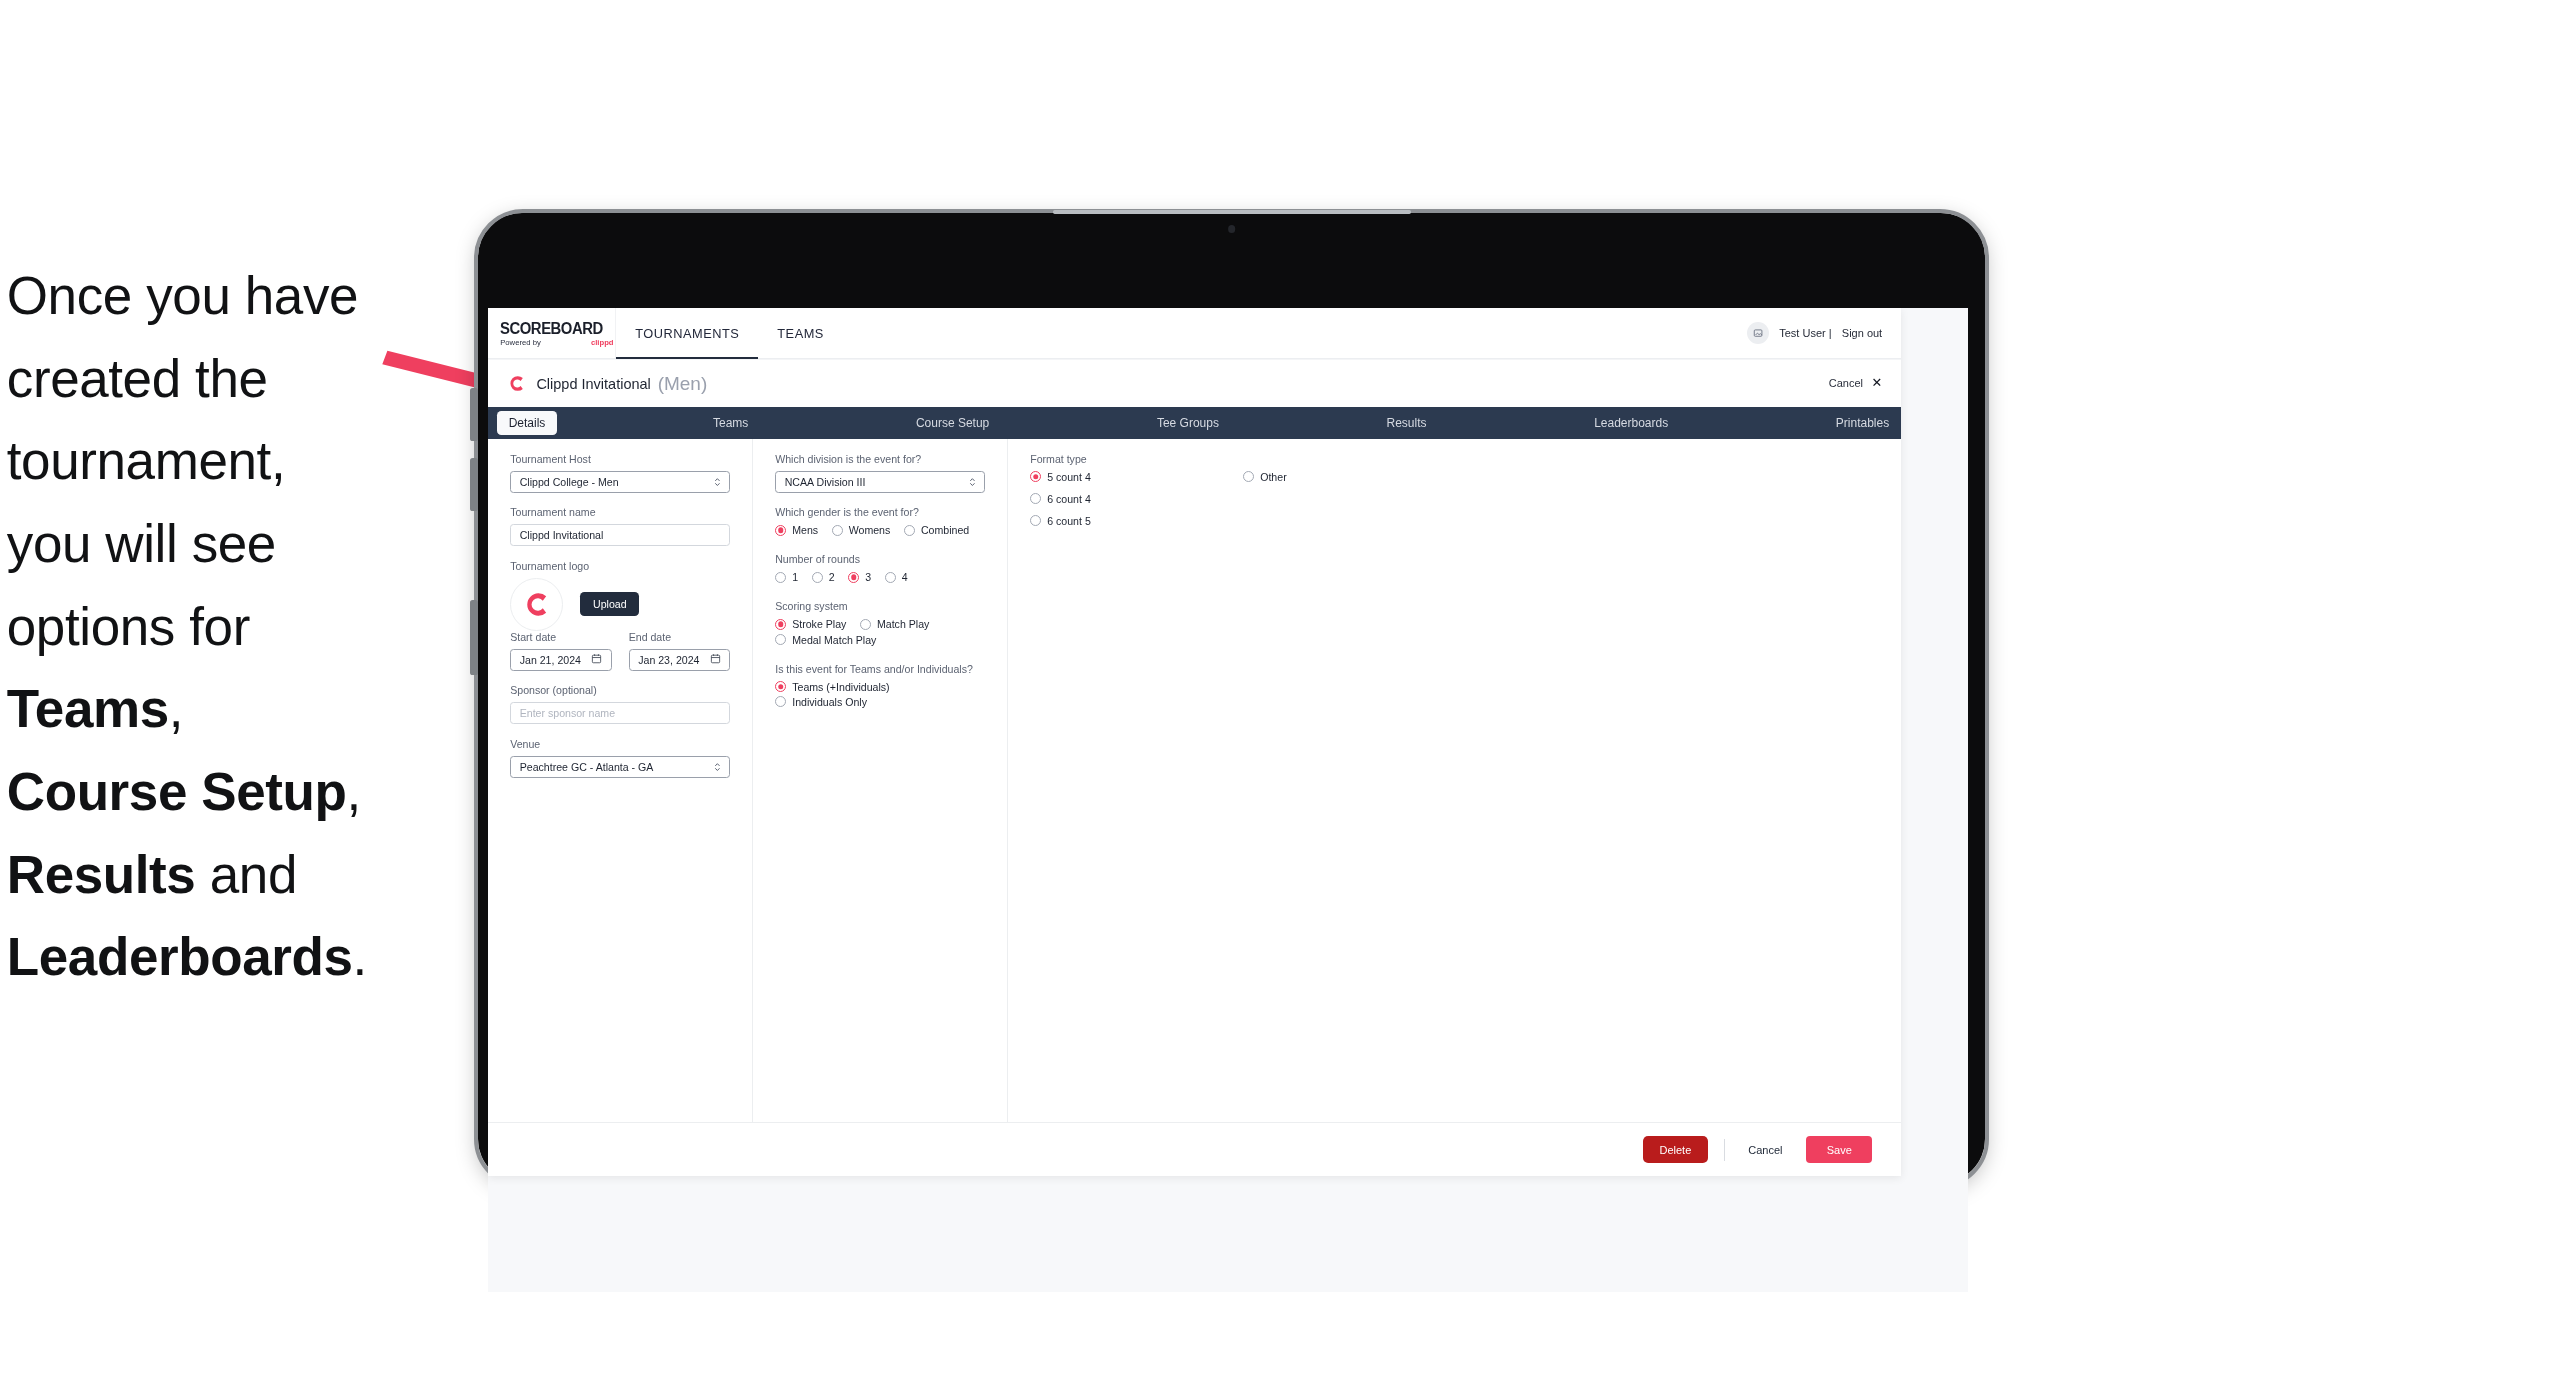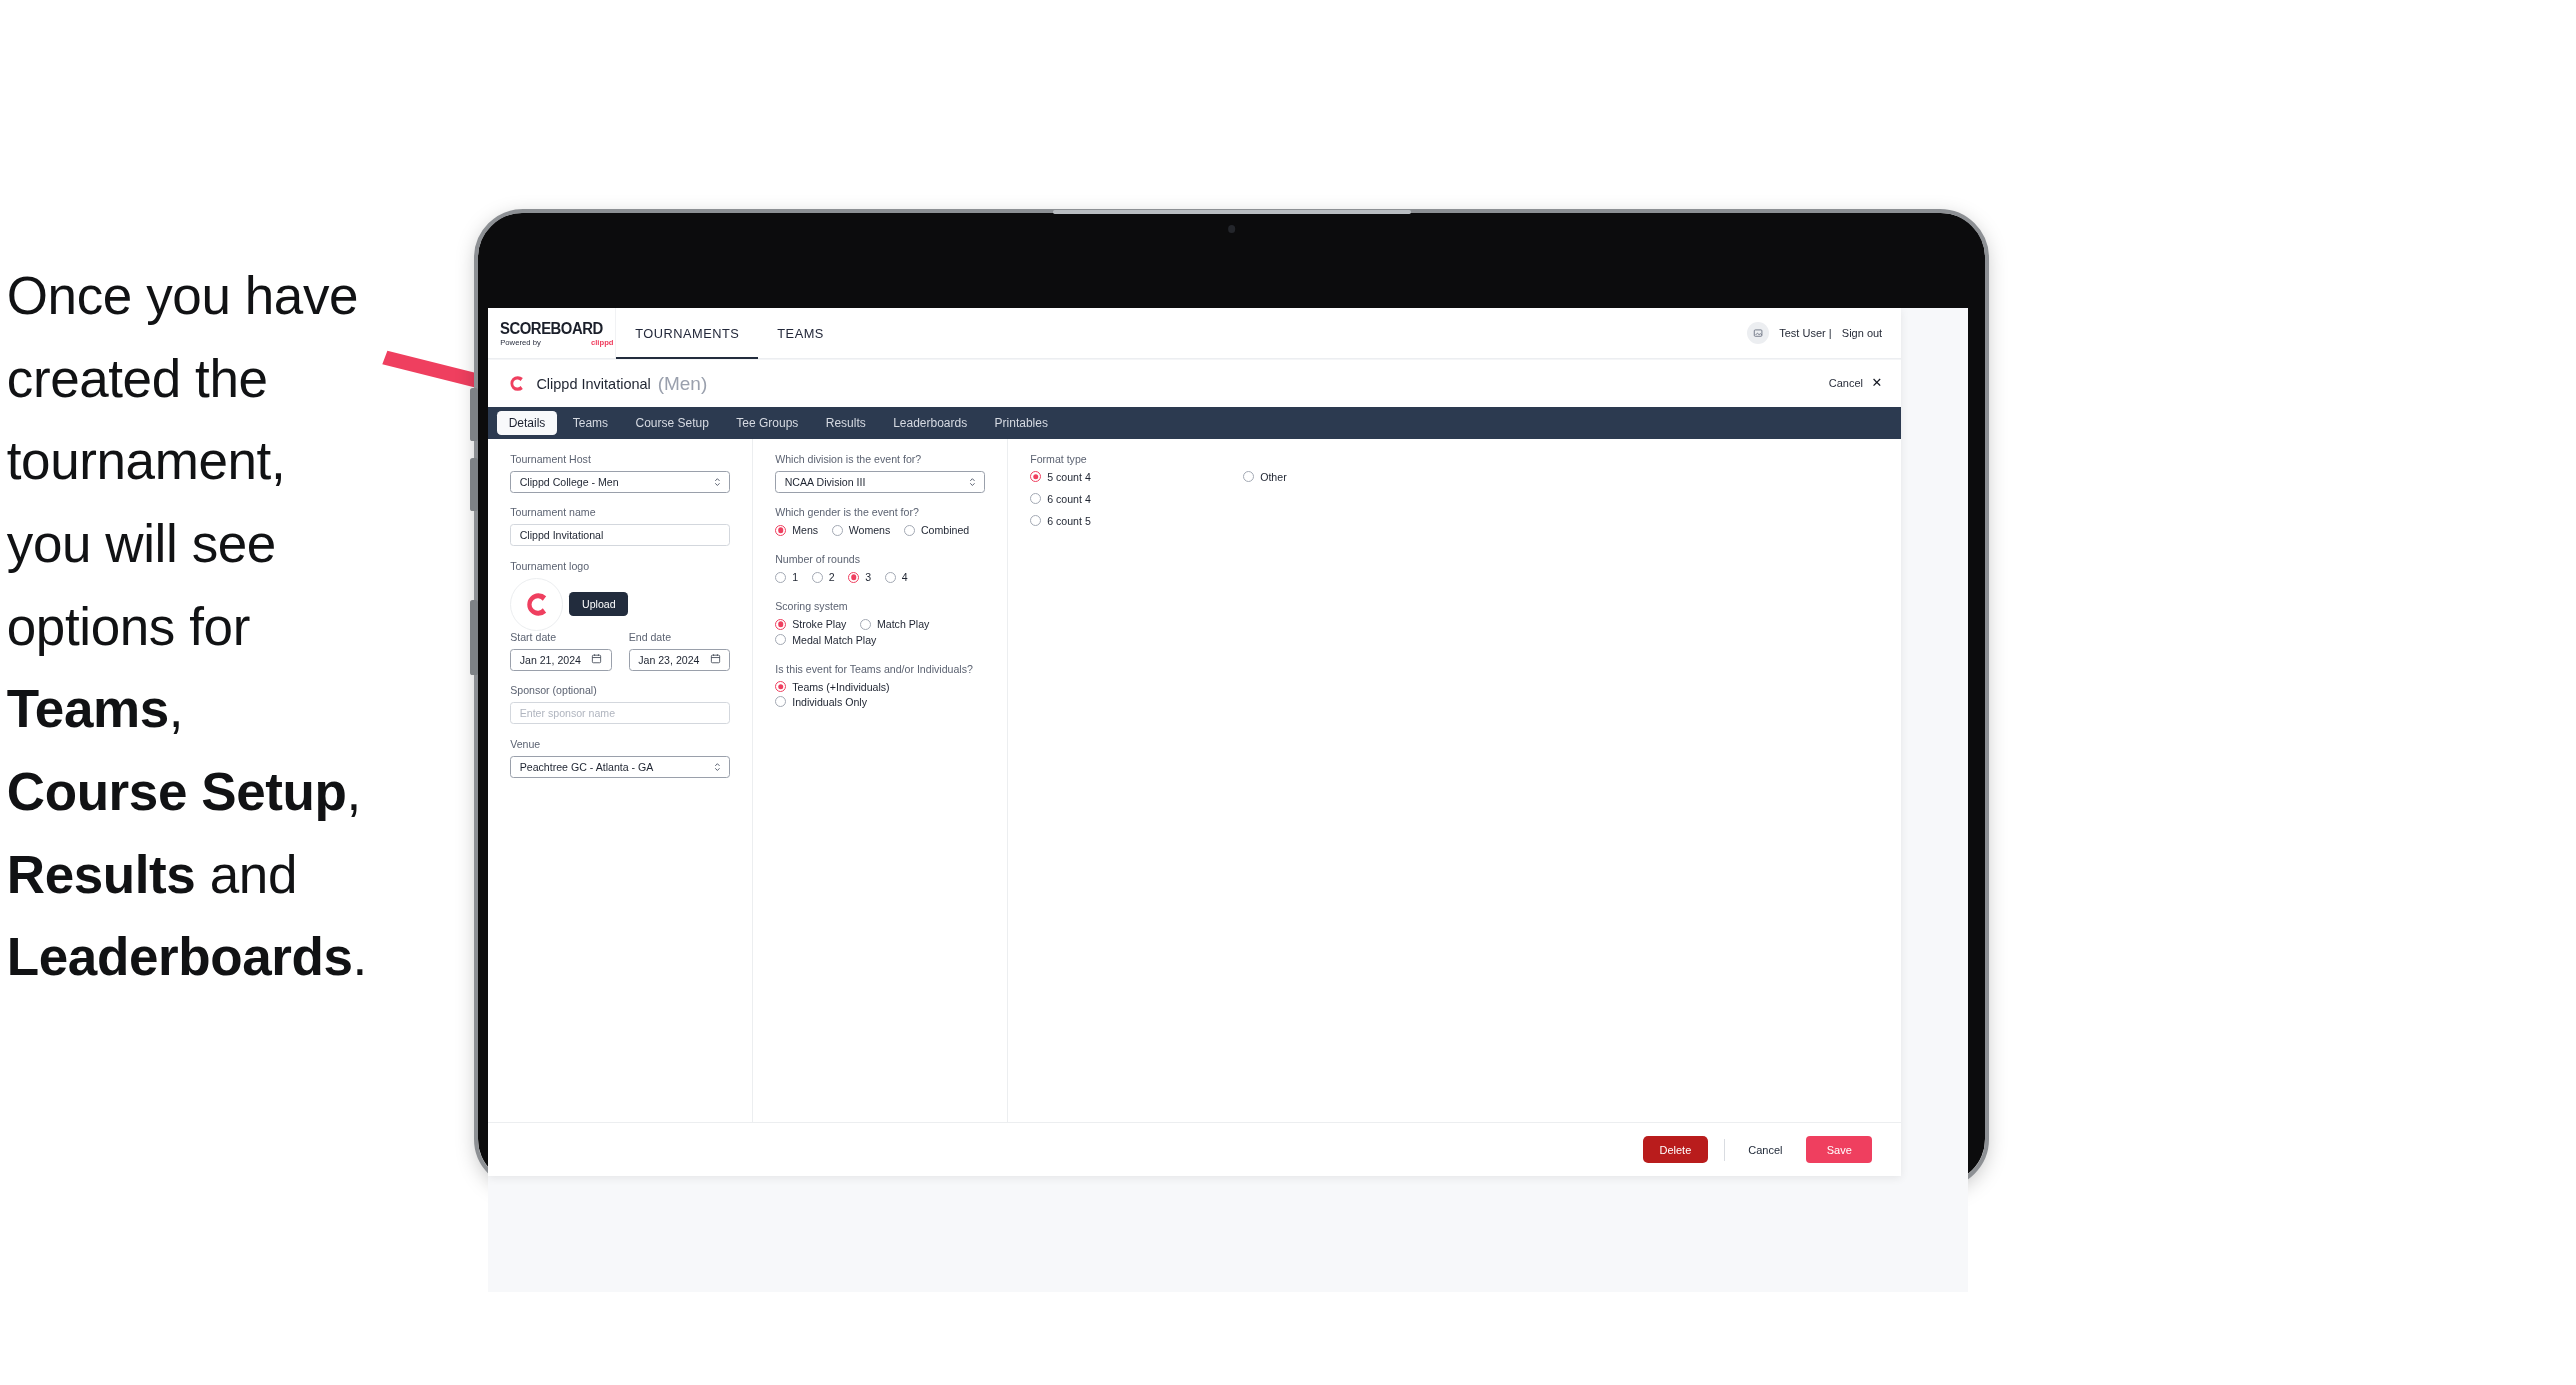--- a/index.html
+++ b/index.html
@@ -146,20 +146,21 @@
   }
   #cancel-x{ font-size:12.8px; color:#11151f; line-height:1; }
 
   
   #tabbar{
     height:32px;
     background:#2c3a50;
     display:flex; align-items:center;
     padding-left:8.5px;
     gap:3.4px;
+    justify-content:space-between;
   }
   .tab{
     font-size:12px; color:#d6dae2;
     padding:5.1px 12px; border-radius:4.3px;
     cursor:pointer; white-space:nowrap;
   }
   .tab.active{
     background:#f8f9fb; color:#1c2130; font-weight:500;
   }
 
@@ -192,21 +193,21 @@
   }
   .input-box.light{ border-color:#d3d7dd; }
   .input-box .ph{ color:#b0b5bf; }
   .select-caret{
     margin-left:auto; font-size:9.4px; color:#505868; line-height:1;
     display:flex; flex-direction:column; gap:0.9px;
   }
   .cal-ic{ margin-left:auto; font-size:11px; color:#3c4350; line-height:1; }
 
   
-  #logo-row{ display:flex; align-items:center; gap:6px; margin-top:3.4px; }
+  #logo-row{ display:flex; align-items:center; gap:17px; margin-top:3.4px; }
   #logo-circle{
     width:53px; height:53px; border-radius:50%;
     border:0.9px solid #eceef0;
     display:flex; align-items:center; justify-content:center;
     flex:none;
   }
   #upload-btn{
     background:#222c3d; color:#fff;
     font-size:10.6px;
     padding:6px 12.8px; border-radius:4.3px;

